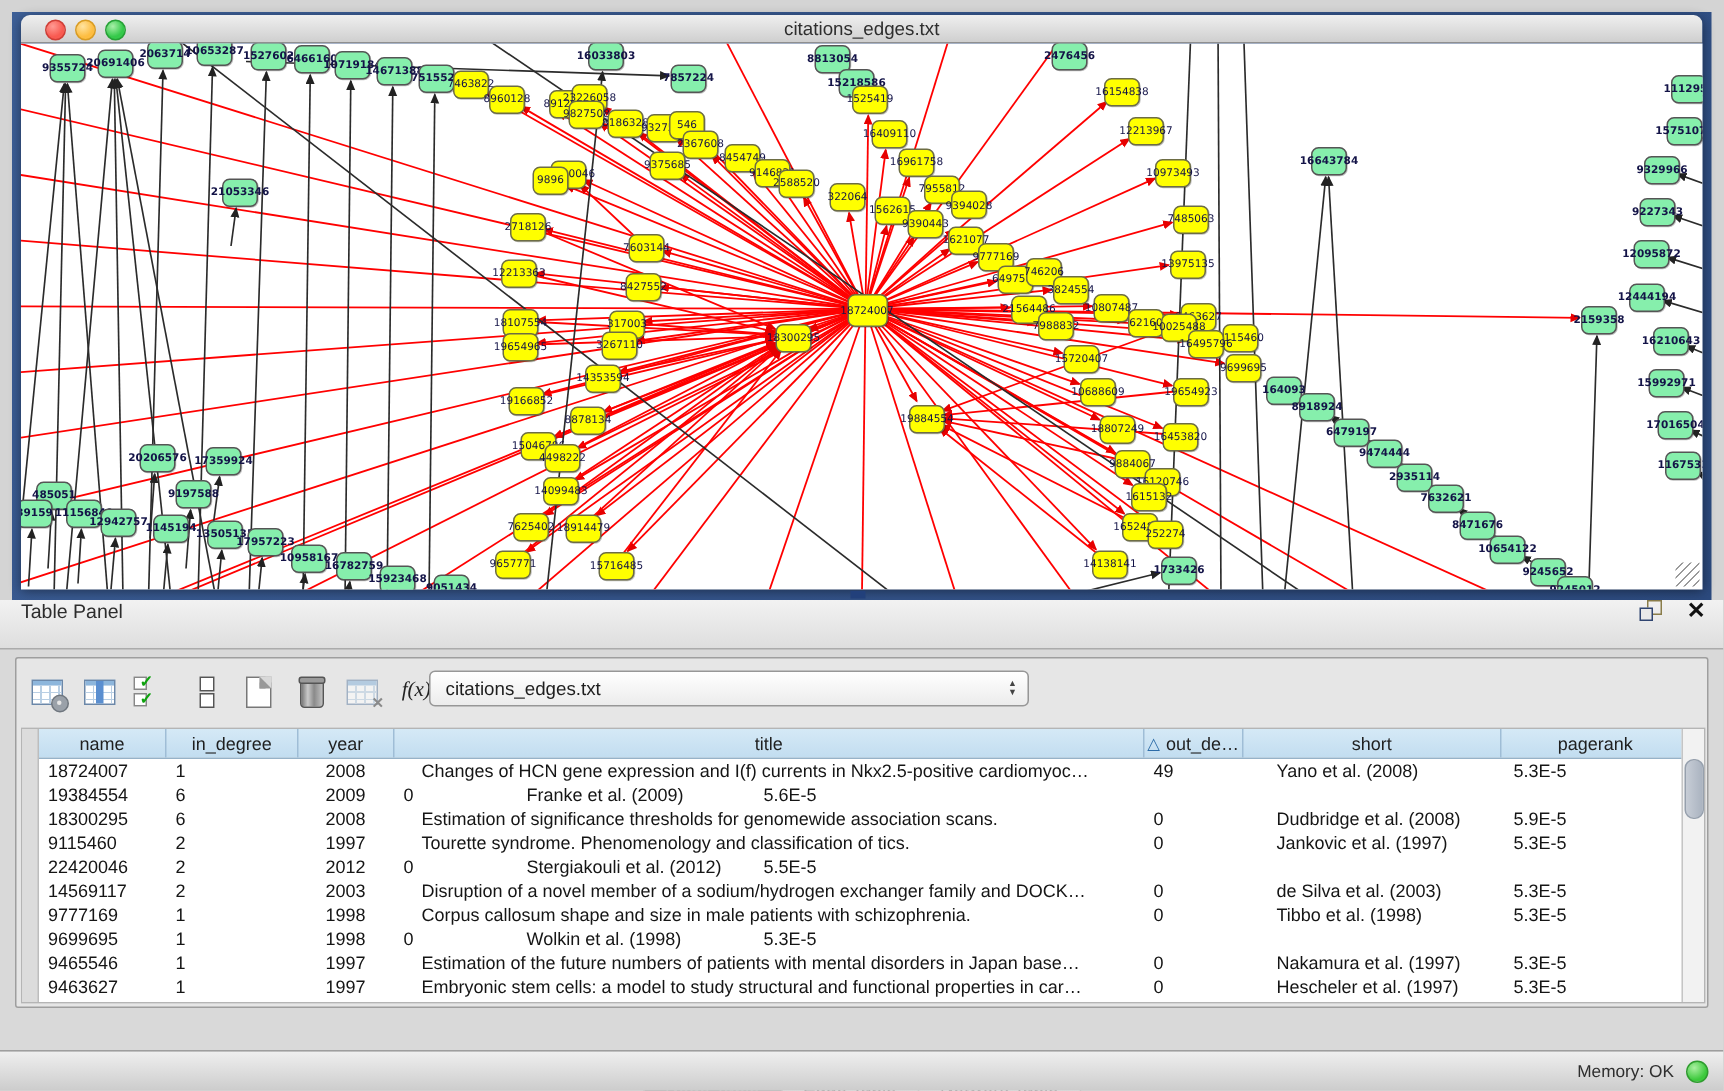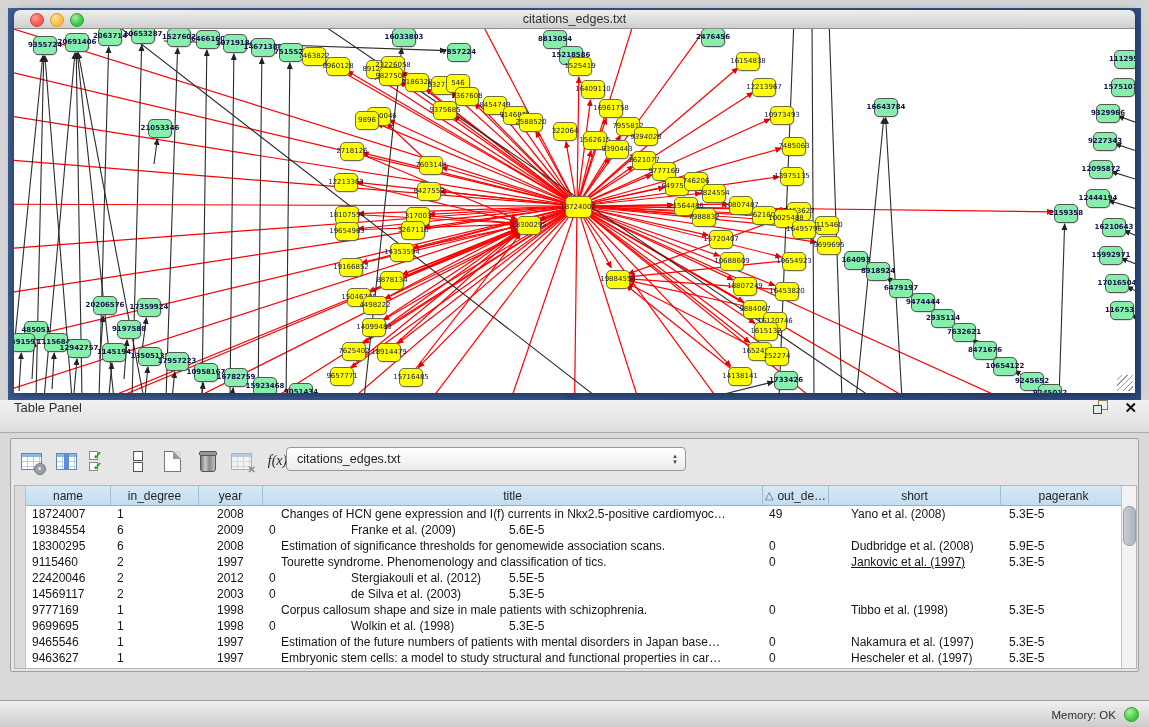--- a/index.html
+++ b/index.html
@@ -400,21 +400,21 @@
           <div class="gnode y" style="left: 316px; top: 337.5px;">9657771</div>
           <div class="gnode y" style="left: 385px; top: 338.5px;">15716485</div>
           <div class="gnode y" style="left: 503px; top: 186.5px;">18300295</div>
           <div class="gnode y hub" style="left: 550.5px; top: 167px;">18724007</div>
           <div class="gnode y" style="left: 554px; top: 27.5px;">1525419</div>
           <div class="gnode y" style="left: 567px; top: 50.5px;">16409110</div>
           <div class="gnode y" style="left: 585px; top: 69.5px;">16961758</div>
           <div class="gnode y" style="left: 602px; top: 87.5px;">7955812</div>
           <div class="gnode y" style="left: 569px; top: 101.5px;">1562615</div>
           <div class="gnode y" style="left: 591px; top: 110.5px;">9390443</div>
-          <div class="gnode y" style="left: 620px; top: 98px; font-style: italic;">9394028</div>
+          <div class="gnode y" style="left: 620px; top: 98px;">9394028</div>
           <div class="gnode y" style="left: 618px; top: 121.5px;">1621077</div>
           <div class="gnode y" style="left: 638px; top: 132.5px;">9777169</div>
           <div class="gnode y" style="left: 651px; top: 147.5px;">6497508</div>
           <div class="gnode y" style="left: 670px; top: 142.5px;">746206</div>
           <div class="gnode y" style="left: 688px; top: 154.5px;">3824554</div>
           <div class="gnode y" style="left: 660px; top: 167.5px;">21564486</div>
           <div class="gnode y" style="left: 715px; top: 166.5px;">10807487</div>
           <div class="gnode y" style="left: 738px; top: 176.5px;">62160</div>
           <div class="gnode y" style="left: 773px; top: 172.5px;">9463627</div>
           <div class="gnode y" style="left: 801px; top: 186.5px;">9115460</div>
@@ -561,35 +561,36 @@
               <div class="gcell" style="width: 66px; padding-left: 6px;">0</div>
               <div class="gcell" style="width: 172px; padding-left: 22px;">Dudbridge et al. (2008)</div>
               <div class="gcell" style="width: 126px; padding-left: 8px;">5.9E-5</div>
             </div>
             <div class="grow">
               <div class="gcell" style="width: 85px; padding-left: 6px;">9115460</div>
               <div class="gcell" style="width: 88px; padding-left: 6px;">2</div>
               <div class="gcell" style="width: 64px; padding-left: 18px;">1997</div>
               <div class="gcell" style="width: 500px; padding-left: 18px;">Tourette syndrome. Phenomenology and classification of tics.</div>
               <div class="gcell" style="width: 66px; padding-left: 6px;">0</div>
-              <div class="gcell" style="width: 172px; padding-left: 22px; text-decoration: underline;">Jankovic et al. (1997)</div>
+              <div class="gcell" style="width: 172px; padding-left: 22px;">Jankovic et al. (1997)</div>
               <div class="gcell" style="width: 126px; padding-left: 8px;">5.3E-5</div>
             </div>
             <div class="grow">
               <div class="gcell" style="width: 85px; padding-left: 6px;">22420046</div>
               <div class="gcell" style="width: 88px; padding-left: 6px;">2</div>
               <div class="gcell" style="width: 64px; padding-left: 18px;">2012</div>
               <div class="gcell" style="width: 66px; padding-left: 6px;">0</div>
               <div class="gcell" style="width: 172px; padding-left: 22px;">Stergiakouli et al. (2012)</div>
               <div class="gcell" style="width: 126px; padding-left: 8px;">5.5E-5</div>
             </div>
             <div class="grow">
               <div class="gcell" style="width: 85px; padding-left: 6px;">14569117</div>
               <div class="gcell" style="width: 88px; padding-left: 6px;">2</div>
               <div class="gcell" style="width: 64px; padding-left: 18px;">2003</div>
+              <div class="gcell" style="width: 500px; padding-left: 18px;">Disruption of a novel member of a sodium/hydrogen exchanger family and DOCK…</div>
               <div class="gcell" style="width: 66px; padding-left: 6px;">0</div>
               <div class="gcell" style="width: 172px; padding-left: 22px;">de Silva et al. (2003)</div>
               <div class="gcell" style="width: 126px; padding-left: 8px;">5.3E-5</div>
             </div>
             <div class="grow">
               <div class="gcell" style="width: 85px; padding-left: 6px;">9777169</div>
               <div class="gcell" style="width: 88px; padding-left: 6px;">1</div>
               <div class="gcell" style="width: 64px; padding-left: 18px;">1998</div>
               <div class="gcell" style="width: 500px; padding-left: 18px;">Corpus callosum shape and size in male patients with schizophrenia.</div>
               <div class="gcell" style="width: 66px; padding-left: 6px;">0</div>

